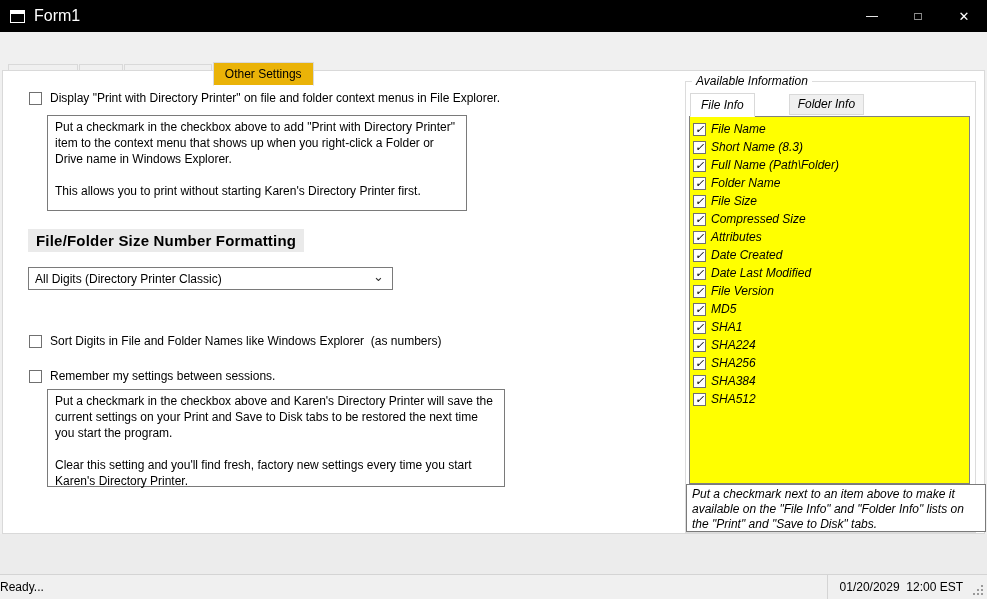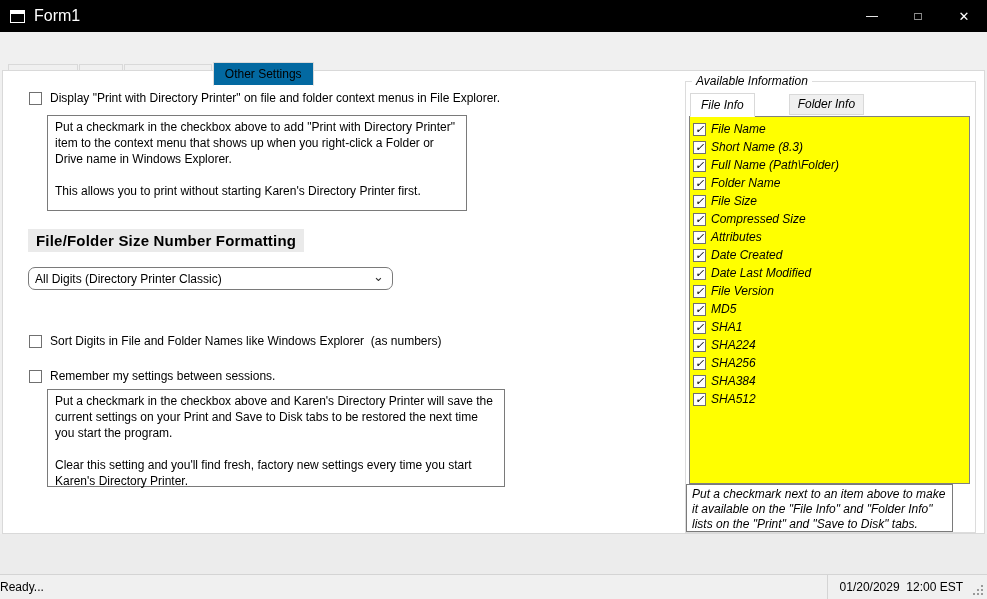--- a/index.html
+++ b/index.html
@@ -10,21 +10,21 @@
   .titlebar { position:absolute; top:0; left:0; right:0; height:32px; background:#000; color:#fff; display:flex; align-items:center; }
   .app-icon { width:15px; height:13px; margin-left:10px; border:1px solid #fff; border-top:4px solid #fff; flex:none; }
   .title-text { margin-left:9px; font-size:16px; }
   .win-controls { margin-left:auto; display:flex; height:100%; }
   .win-btn { width:46px; height:32px; display:flex; align-items:center; justify-content:center; color:#fff; font-size:12px; cursor:default; }
   .win-btn.close { font-size:13px; }
 
   
   .tabbar { position:absolute; top:47px; left:0; width:100%; height:38px; background:#f0f0f0; display:flex; align-items:flex-end; padding-left:8px; }
   .tab { border:1px solid #d9d9d9; background:#f0f0f0; padding:0 9px; height:21px; display:flex; align-items:center; margin-right:1px; position:relative; z-index:1; }
-  .tab.active { background:#0369a1; height:24px; padding:0 11px; z-index:3; margin-bottom:-1px; border-bottom:1px solid #fff; }
+  .tab.active { background:#eab308; height:24px; padding:0 11px; z-index:3; margin-bottom:-1px; border-bottom:1px solid #fff; }
 
   
   .content { position:absolute; top:70px; left:2px; width:983px; height:464px; background:#fff; border:1px solid #d9d9d9; z-index:2; }
 
   .row-check { position:absolute; display:flex; align-items:center; gap:8px; }
   .checkbox { width:13px; height:13px; border:1px solid #707070; background:#fff; flex:none; display:flex; align-items:center; justify-content:center; font-size:11px; line-height:1; color:#000; }
   .lbl { white-space:pre; }
 
   .helpbox { position:absolute; border:1px solid #7a7a7a; background:#fff; line-height:16px; padding:3px 7px; white-space:pre-line; }
 
@@ -37,21 +37,21 @@
   .groupbox { position:absolute; border:1px solid #dcdcdc; }
   .groupbox-title { position:absolute; top:-8px; left:6px; background:#fff; padding:0 4px; }
 
   .inner-tabs { position:absolute; left:4px; top:10px; display:flex; align-items:center; height:24px; z-index:2;gap:33px; }
   .itab { border:1px solid #d9d9d9; background:#f0f0f0; padding:0 8px; height:21px; display:flex; align-items:center; margin-right:1px; }
   .itab.active { background:#fff; height:24px; padding:0 10px; border-bottom:1px solid #fff; margin-bottom:-1px; z-index:3; position:relative; }
 
   .infolist { position:absolute; left:3px; top:34px; width:281px; height:368px; border:1px solid #808080; overflow:hidden; padding-top:3px; }
   .list-item { display:flex; align-items:center; gap:5px; height:18px; padding-left:3px; }
 
-  .hintbox { position:absolute; left:0px; top:402px; width:267px; height:48px; border:1px solid #7a7a7a; background:#fff; line-height:15px; padding:2px 5px; }
+  .hintbox { position:absolute; left:0px; top:402px; width:300px; height:48px; border:1px solid #7a7a7a; background:#fff; line-height:15px; padding:2px 5px; }
 
   
   .btn-band { position:absolute; left:0; top:534px; width:100%; height:40px; background:#ececec; }
 
   
   .statusbar { position:absolute; left:0; bottom:0; width:100%; height:25px; background:#f0f0f0; border-top:1px solid #d4d4d4; display:flex; align-items:center; }
   .status-left { }
   .status-right { position:absolute; right:24px; top:0; height:100%; display:flex; align-items:center; border-left:1px solid #d4d4d4; padding-left:12px; white-space:pre; }
   .grip { position:absolute; right:3px; bottom:3px; width:12px; height:12px; }
   .grip::before { content:""; position:absolute; width:2px; height:2px; background:#999; right:1px; bottom:1px;
@@ -85,21 +85,21 @@
       <span class="checkbox"></span>
       <span class="lbl">Display "Print with Directory Printer" on file and folder context menus in File Explorer.</span>
     </div>
 
     <div class="helpbox" style="left:44px; top:44px; width:420px; height:96px;">Put a checkmark in the checkbox above to add "Print with Directory Printer" item to the context menu that shows up when you right-click a Folder or Drive name in Windows Explorer.
 
 This allows you to print without starting Karen's Directory Printer first.</div>
 
     <div class="heading" style="left:25px; top:158px;">File/Folder Size Number Formatting</div>
 
-    <div class="combo" style="left:25px; top:196px; width:365px; height:23px;border-radius:7px;">
+    <div class="combo" style="left:25px; top:196px; width:365px; height:23px;">
       <span>All Digits (Directory Printer Classic)</span>
       <span class="chev">⌄</span>
     </div>
 
     <div class="row-check" style="left:26px; top:263px;">
       <span class="checkbox"></span>
       <span class="lbl">Sort Digits in File and Folder Names like Windows Explorer  (as numbers)</span>
     </div>
 
     <div class="row-check" style="left:26px; top:298px;">

